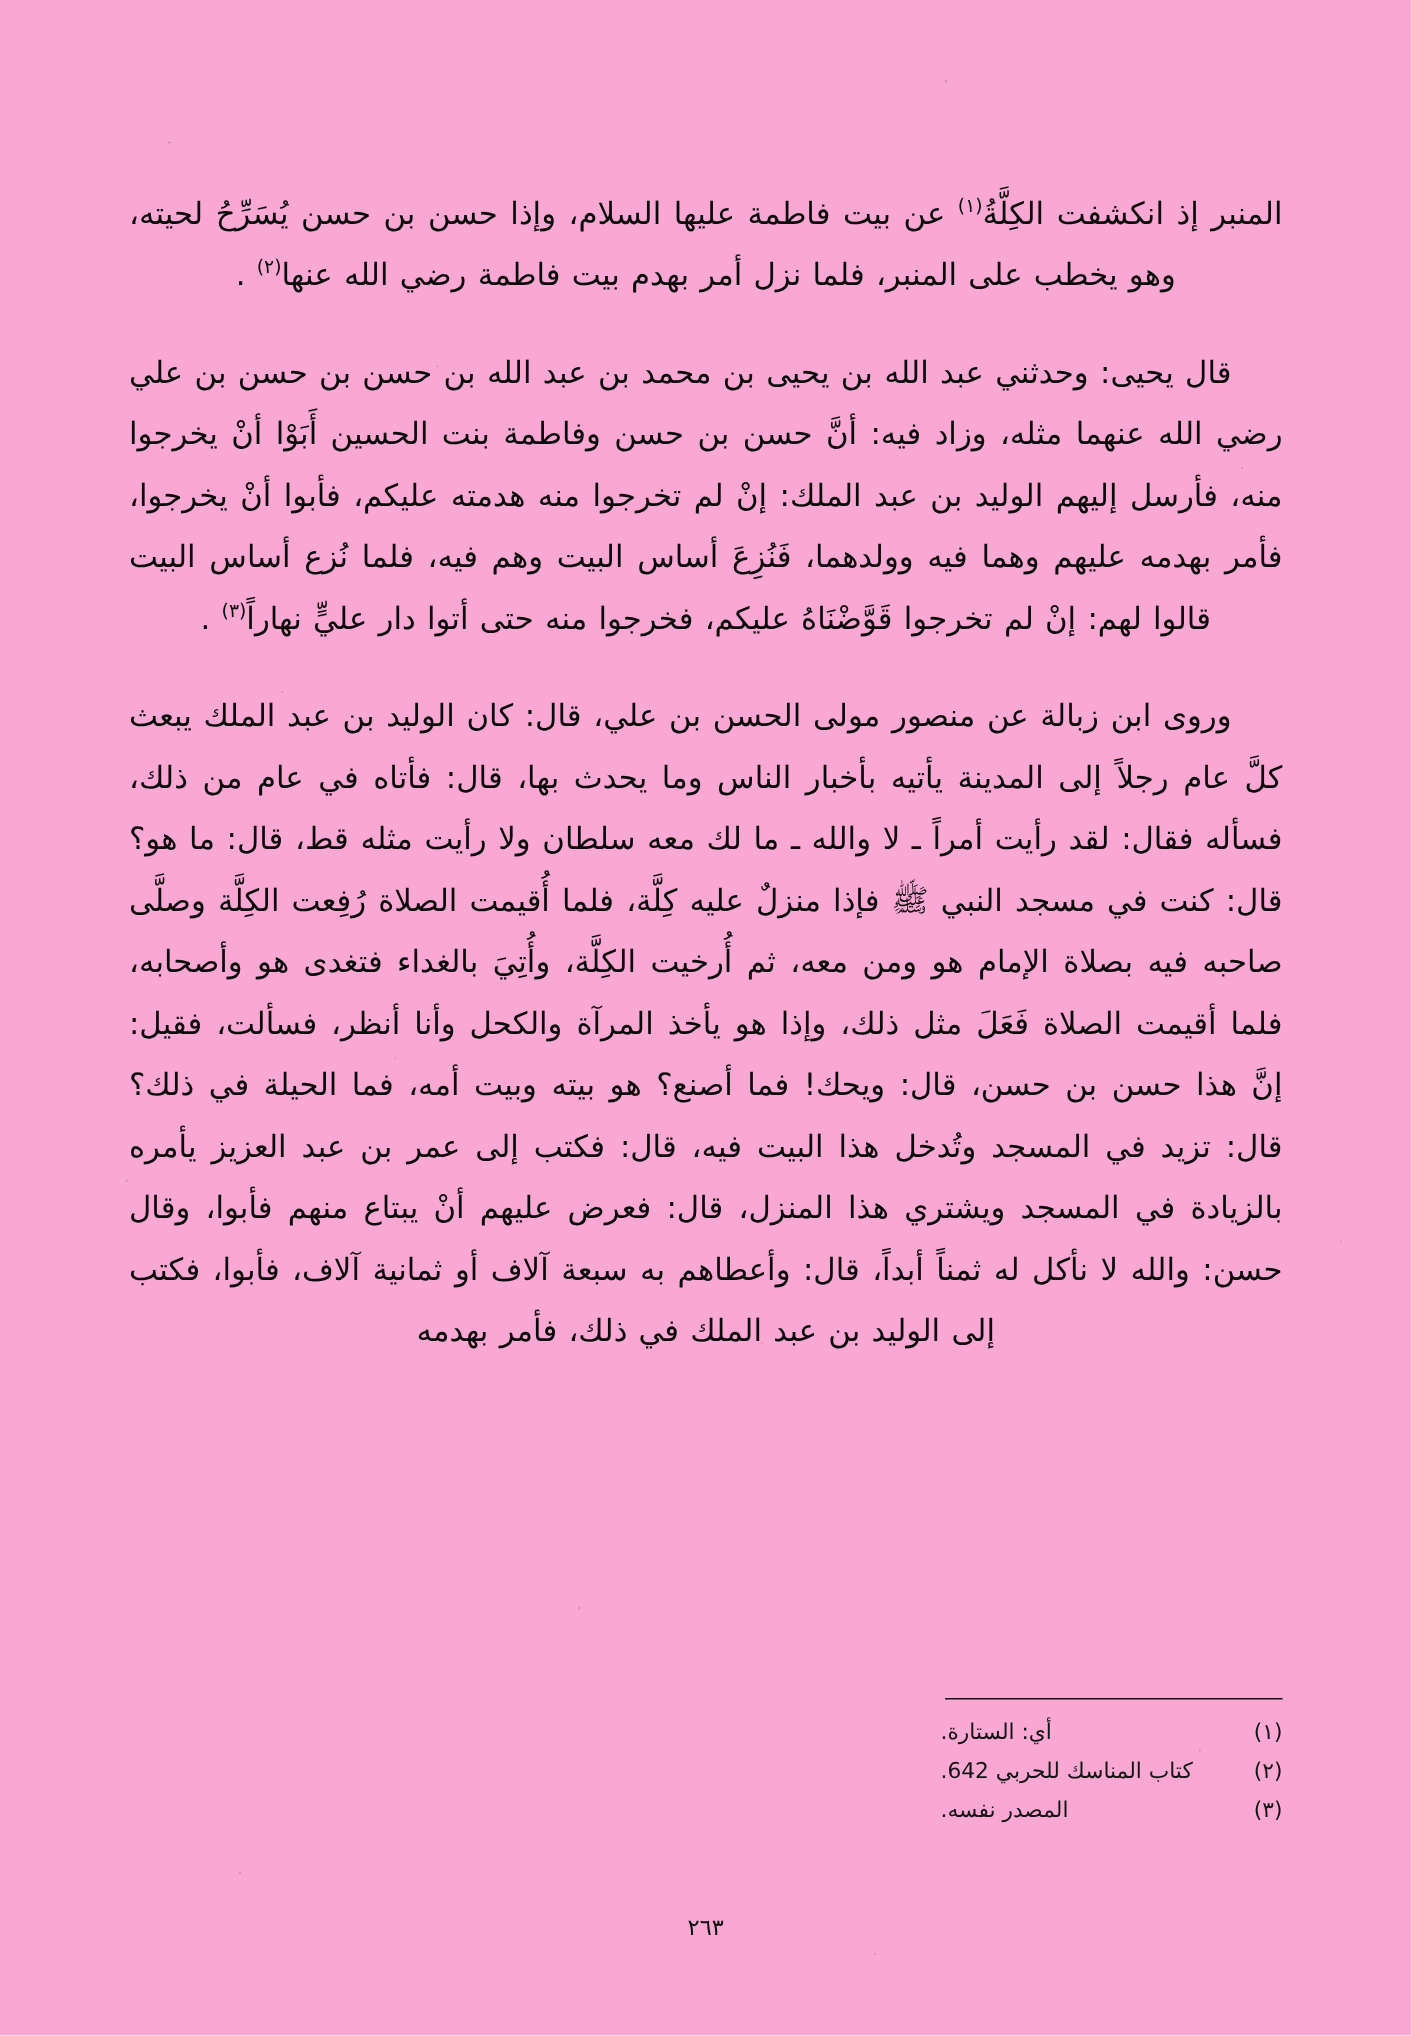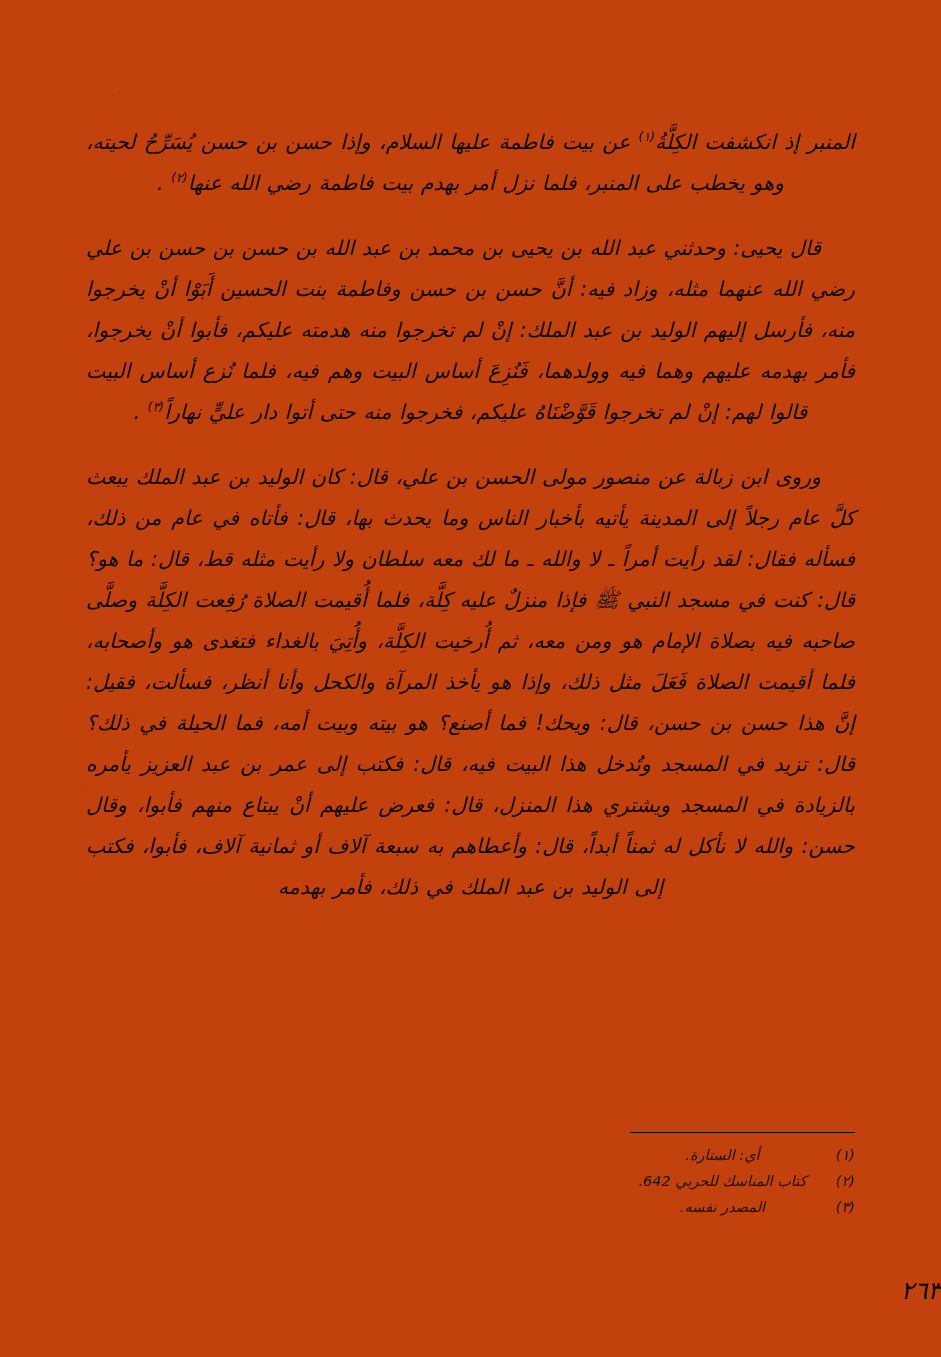--- a/index.html
+++ b/index.html
@@ -8,24 +8,23 @@
     padding: 0;
     background: #ffffff;
   }
   body {
     font-family: "DejaVu Sans", sans-serif;
   }
   .page {
     position: relative;
     width: 941px;
     height: 1357px;
-    background: #c2410c;
+    background: #f9a8d4;
     overflow: hidden;
     box-sizing: border-box;
-    font-style: italic;
   }
   
   .paper-noise {
     position: absolute;
     inset: 0;
     pointer-events: none;
     background-image:
       radial-gradient(circle at 12% 7%, rgba(70,70,70,.30) 0.6px, transparent 0.9px),
       radial-gradient(circle at 67% 4%, rgba(70,70,70,.24) 0.6px, transparent 0.9px),
       radial-gradient(circle at 31% 18%, rgba(70,70,70,.20) 0.6px, transparent 0.9px),
@@ -95,30 +94,30 @@
     color: #141414;
   }
   .footnote-marker {
     min-width: 30px;
     text-align: right;
     margin-left: 7px;
     flex: 0 0 auto;
   }
   .footnote-text {
     flex: 1 1 auto;
-    text-align: center;
+    text-align: left;
   }
 
   .page-number {
     position: absolute;
     top: 1276px;
     left: 0;
     right: 0;
-    text-align: right;
-    font-size: 25px;
+    text-align: center;
+    font-size: 15px;
     color: #0b0b0b;
     letter-spacing: 1px;
   }
 </style>
 </head>
 <body>
 
 <div class="page">
 
   <div class="paper-noise"></div>

